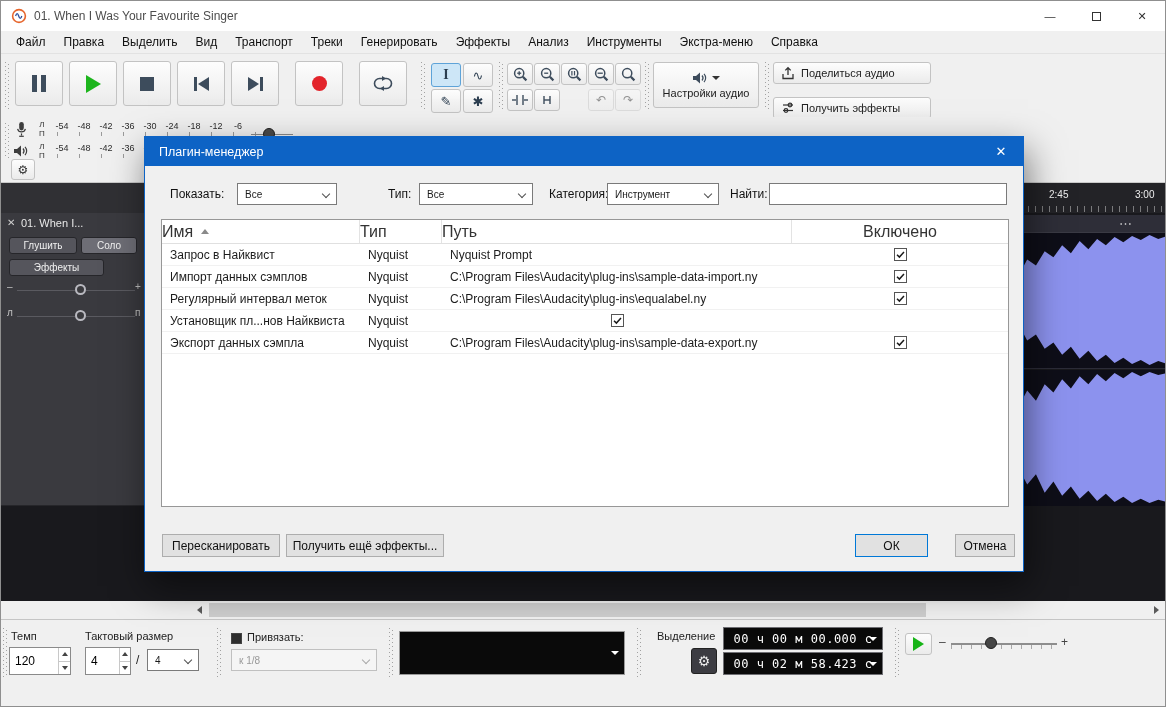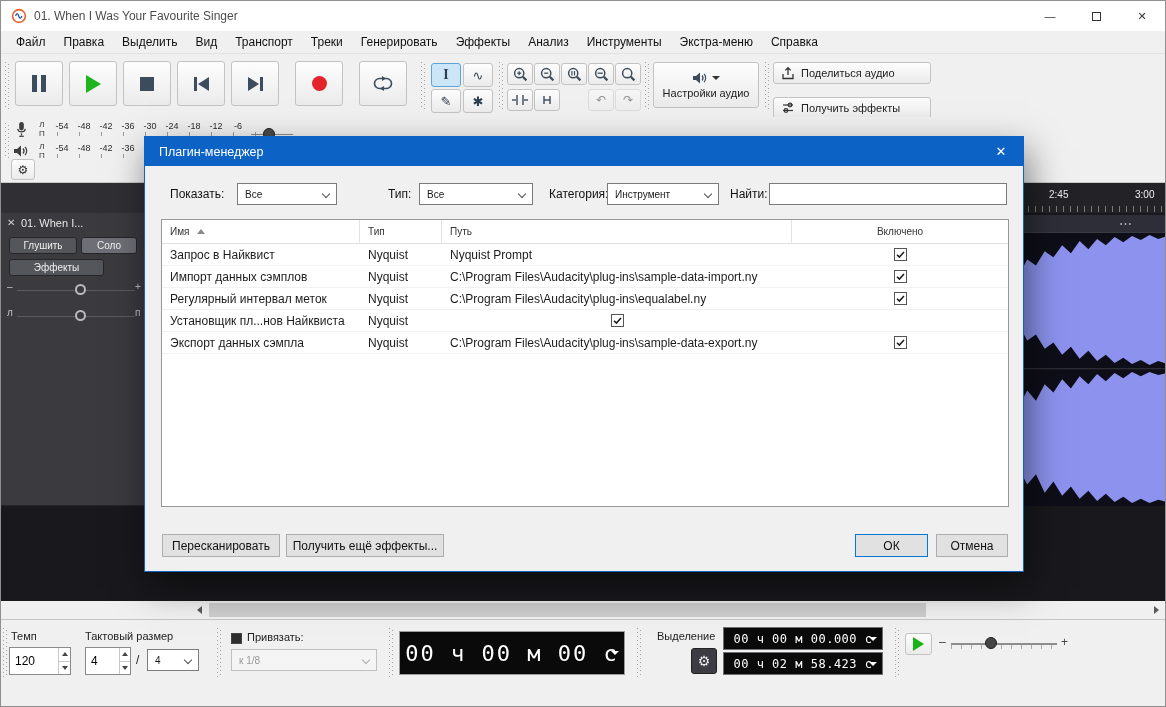--- a/index.html
+++ b/index.html
@@ -119,21 +119,21 @@
   .sep{position:absolute;top:2px;bottom:2px;width:1px;background:#d5d5d5;}
 
   
   #dialog{position:absolute;left:143px;top:135px;width:880px;height:436px;background:#f0f0f0;border:1px solid #0d63c5;box-shadow:4px 14px 34px rgba(0,0,0,.5);z-index:10;}
   #dlg-title{position:absolute;left:0;top:0;width:100%;height:29px;background:#0d63c5;color:#fff;display:flex;align-items:center;padding-left:14px;font-size:12.5px;}
   #dlg-close{margin-left:auto;width:44px;height:29px;display:flex;align-items:center;justify-content:center;color:#fff;font-size:13px;}
   .dlab{position:absolute;font-size:12px;color:#111;}
   .txt{position:absolute;height:22px;border:1px solid #7a7a7a;background:#fff;font:12px "Liberation Sans",sans-serif;padding:0 6px;outline:none;}
   .tbl{position:absolute;left:16px;top:82px;width:848px;height:288px;background:#fff;border:1px solid #979797;overflow:hidden;}
   .tbl-head{display:grid;grid-template-columns:198px 82px 350px auto;height:24px;border-bottom:1px solid #e0e0e0;}
-  .tbl-head>div{display:flex;align-items:center;padding:0 8px;font-size:10px;color:#333;border-right:1px solid #e3e3e3;}
+  .tbl-head>div{display:flex;align-items:center;padding:0 0;font-size:16px;color:#333;border-right:1px solid #e3e3e3;}
   .tbl-head>div:last-child{border-right:none;justify-content:center;}
   .sortup{width:0;height:0;border-bottom:5px solid #8a8a8a;border-left:4px solid transparent;border-right:4px solid transparent;margin-left:8px;}
   .tbl-row{display:grid;grid-template-columns:198px 82px 350px auto;height:22px;border-bottom:1px solid #f1f1f1;}
   .tbl-row>div{display:flex;align-items:center;padding:0 8px;font-size:12px;color:#1c1c1c;white-space:nowrap;overflow:hidden;}
   .cell-check{justify-content:center;}
   .checkbox{width:13px;height:13px;border:1px solid #555;background:#fff;display:flex;align-items:center;justify-content:center;}
   .wbtn{position:absolute;top:397px;height:23px;background:#e1e1e1;border:1px solid #adadad;font-size:12px;display:flex;align-items:center;justify-content:center;color:#111;}
   .wbtn.default{border-color:#0078d7;}
   svg{display:block;}
 </style>
@@ -475,21 +475,20 @@
     <span class="grip" style="left:216px;"></span>
     <span class="snapbox"></span>
     <span class="blab" style="left:246px;top:11px;">Привязать:</span>
     <div class="combo disabled" style="left:230px;top:29px;width:146px;">
       <span>к 1/8</span>
         <span class="chev"></span>
     </div>
 
     <span class="grip" style="left:388px;"></span>
     <div class="timebig">
-      <span class="val">00 ч 00 м 00 с</span>
       <span class="wcaret"></span>
     </div>
 
     <span class="grip" style="left:636px;"></span>
     <span class="blab" style="left:656px;top:10px;">Выделение</span>
     <div class="gearbtn" style="left:690px;top:28px;">
       <span>⚙</span>
     </div>
     <div class="timesm" style="top:7px;">
       <span>00 ч 00 м 00.000 с</span>
@@ -616,16 +615,16 @@
                 <path d="M2.2 6.2 4.8 8.8 9.8 3.2" fill="none" stroke="#1a1a1a" stroke-width="1.6"></path>
               </svg>
             </span>
           </div>
       </div>
     </div>
 
     <div class="wbtn" style="left:17px;width:118px;">Пересканировать</div>
     <div class="wbtn" style="left:141px;width:158px;">Получить ещё эффекты...</div>
     <div class="wbtn default" style="left:710px;width:73px;">ОК</div>
-    <div class="wbtn" style="left:791px;width:72px;">Отмена</div>
+    <div class="wbtn" style="left:810px;width:60px;">Отмена</div>
   </div>
 
 </div>
 
 </body></html>

